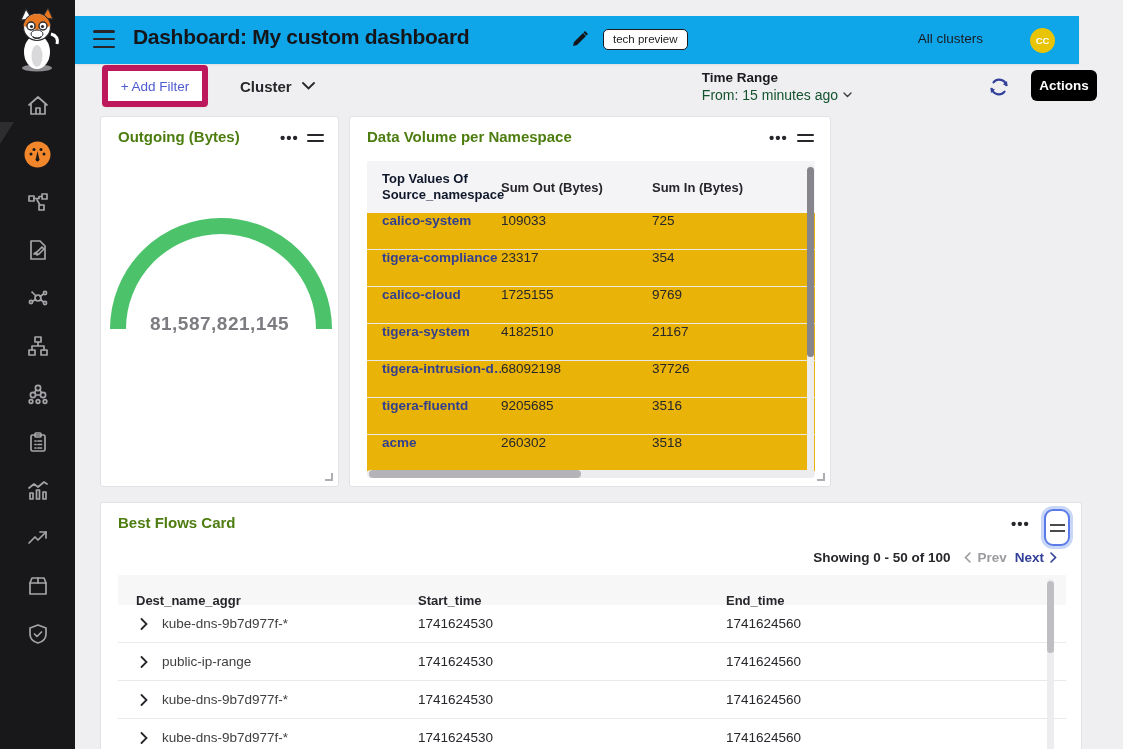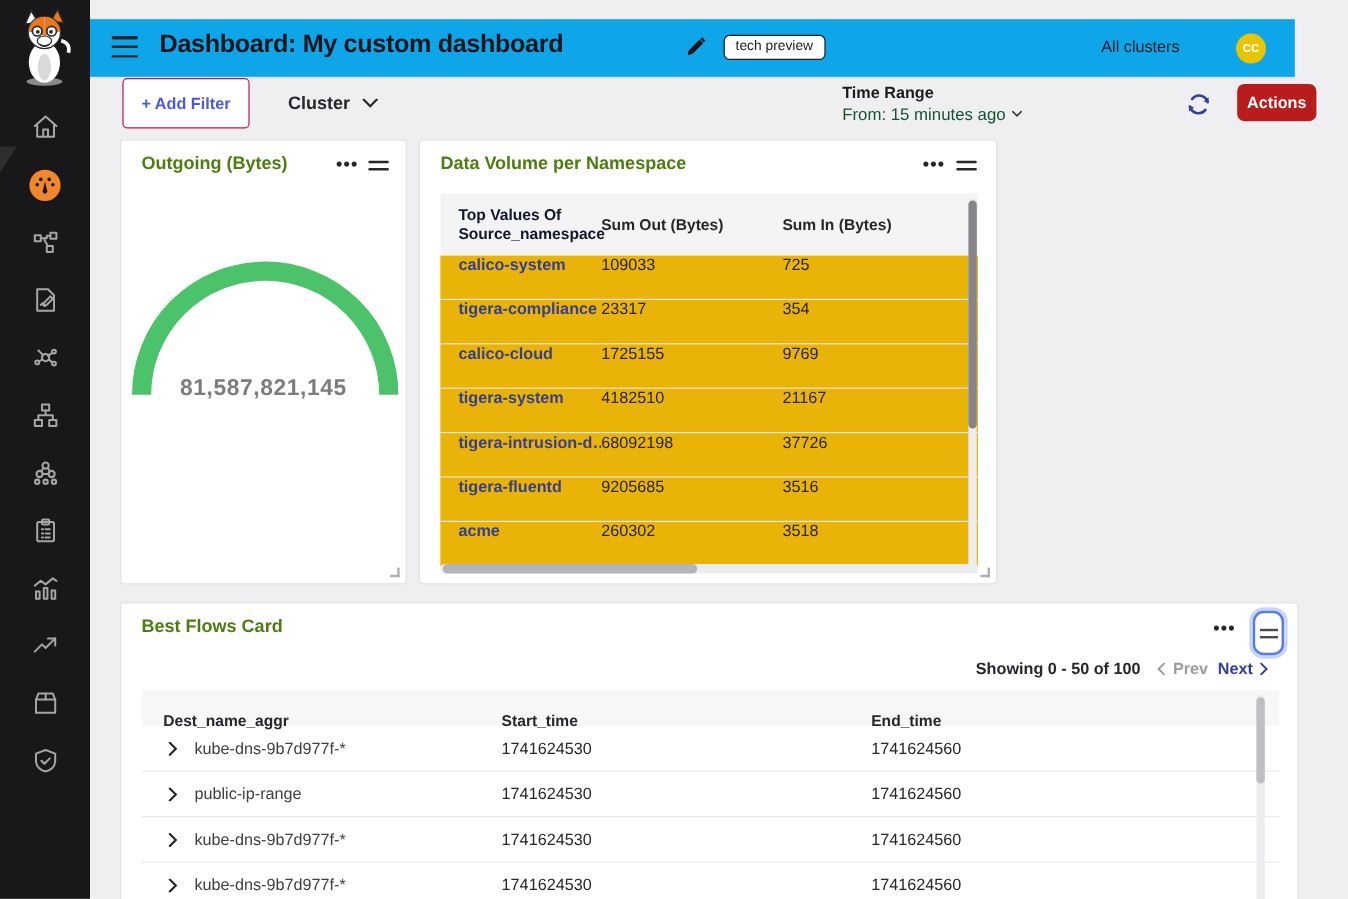--- a/index.html
+++ b/index.html
@@ -25,29 +25,29 @@
     border-radius:5px; font-size:11.5px; line-height:19px; color:#1b1b20; background:#fff; }
   #all-clusters { position:absolute; right:96px; top:15px; font-size:13.5px; color:#1b1b20; cursor:pointer; }
   #avatar { position:absolute; right:24px; top:12px; width:25px; height:25px; border-radius:50%;
     background:#e9c403; color:#fff; font-size:9.5px; font-weight:700; display:flex; align-items:center; justify-content:center; cursor:pointer; }
 
   
   #content { position:absolute; left:75px; top:48px; width:1048px; height:701px; background:#efeff1; }
 
   
   #add-filter-btn { position:absolute; left:27px; top:17px; width:106px; height:42px; background:#fff;
-    border:1px solid #be185d; border-radius:4px; font-size:13.5px; font-weight:700; color:#4d5bd0;
+    border:6px solid #be185d; border-radius:4px; font-size:13.5px; font-weight:400; color:#4d5bd0;
     display:flex; align-items:center; justify-content:center; cursor:pointer; box-shadow:0 1px 2px rgba(0,0,0,.04); }
   #cluster-dd { position:absolute; left:165px; top:25px; height:26px; display:flex; align-items:center; gap:10px;
     font-size:15px; font-weight:600; color:#26262b; cursor:pointer; }
   #time-range { position:absolute; right:271px; top:22px; cursor:pointer; }
   #time-range .tr-label { font-size:13.5px; font-weight:700; color:#1b1b20; }
   #time-range .tr-value { font-size:14px; color:#14532d; margin-top:2px; display:flex; align-items:center; gap:5px; }
   #refresh-btn { position:absolute; right:113px; top:28px; width:22px; height:22px; cursor:pointer; }
-  #actions-btn { position:absolute; right:26px; top:22px; width:66px; height:31px; background:#b91c1c; color:#fff;
+  #actions-btn { position:absolute; right:26px; top:22px; width:66px; height:31px; background:#000000; color:#fff;
     border:none; border-radius:6px; font-size:13.5px; font-weight:600; cursor:pointer; }
 
   
   .card { position:absolute; background:#fff; border:1px solid #e2e2e6; border-radius:3px; }
   .card-title { position:absolute; left:17px; top:11px; font-size:15px; font-weight:700; color:#4d7c0f; }
   .dots { position:absolute; top:18px; width:18px; height:12px; font-size:15px; font-weight:700; letter-spacing:1px;
     color:#26262b; cursor:pointer; line-height:6px; }
   .drag-handle { position:absolute; top:17px; width:17px; cursor:grab; }
   .drag-handle div { height:2px; background:#26262b; margin-bottom:4px; border-radius:1px; }
   .resize-corner { position:absolute; right:5px; bottom:5px; width:8px; height:8px;

